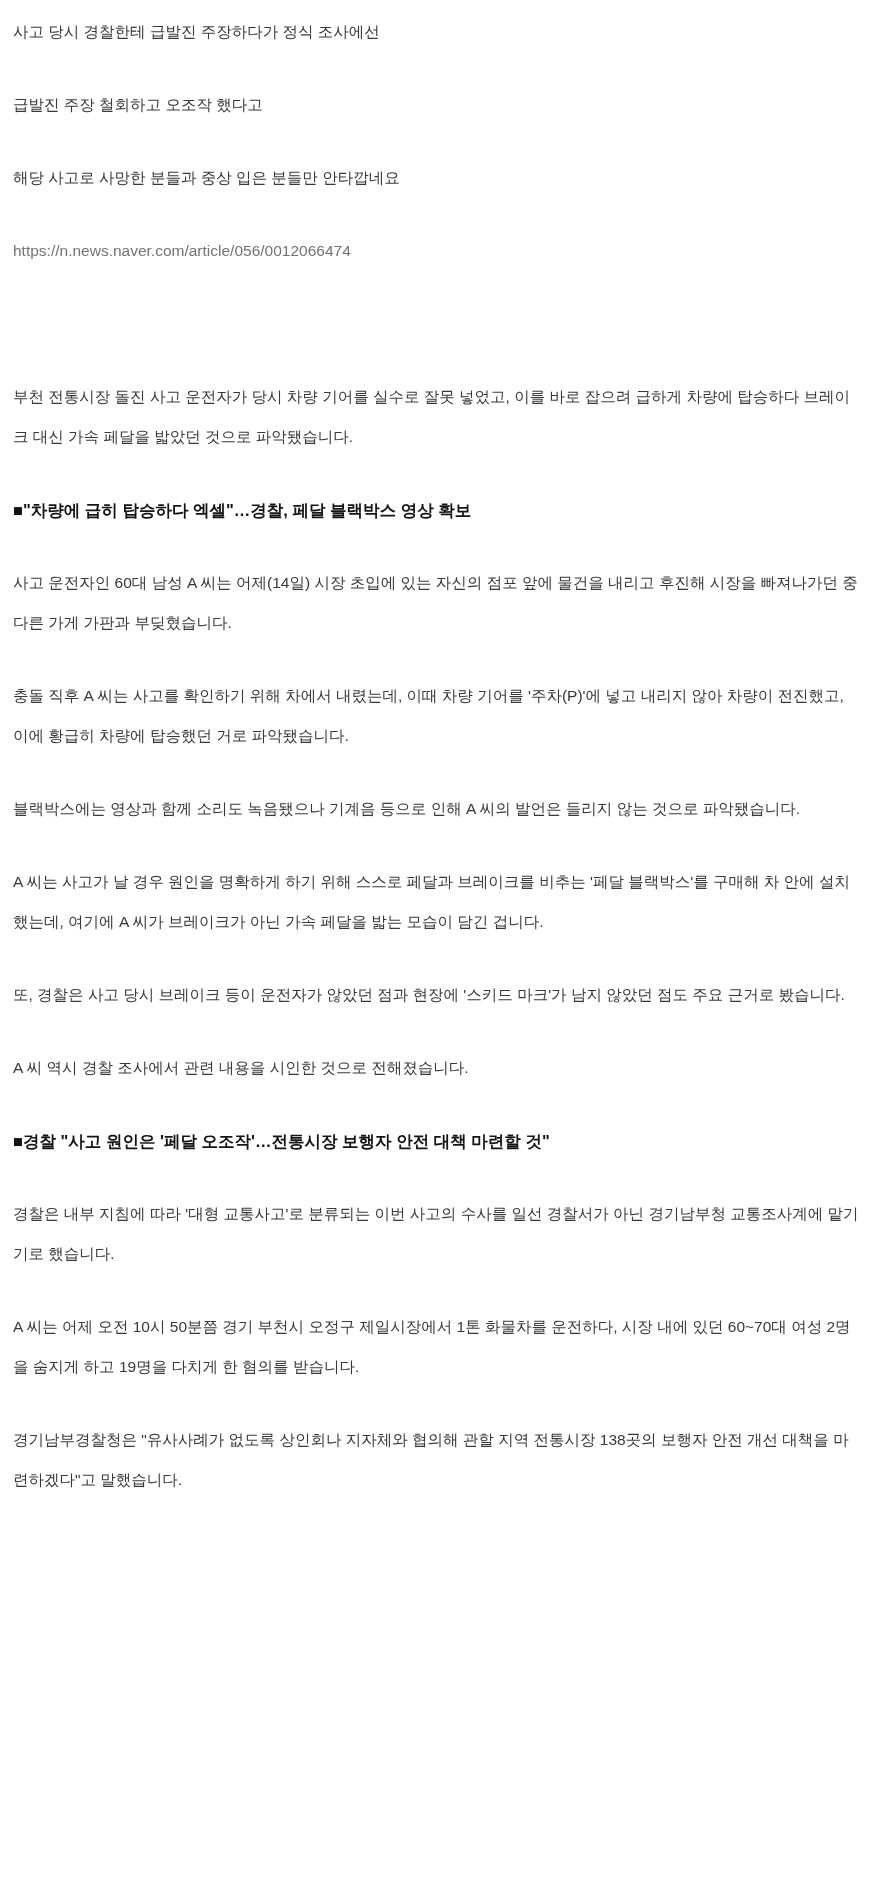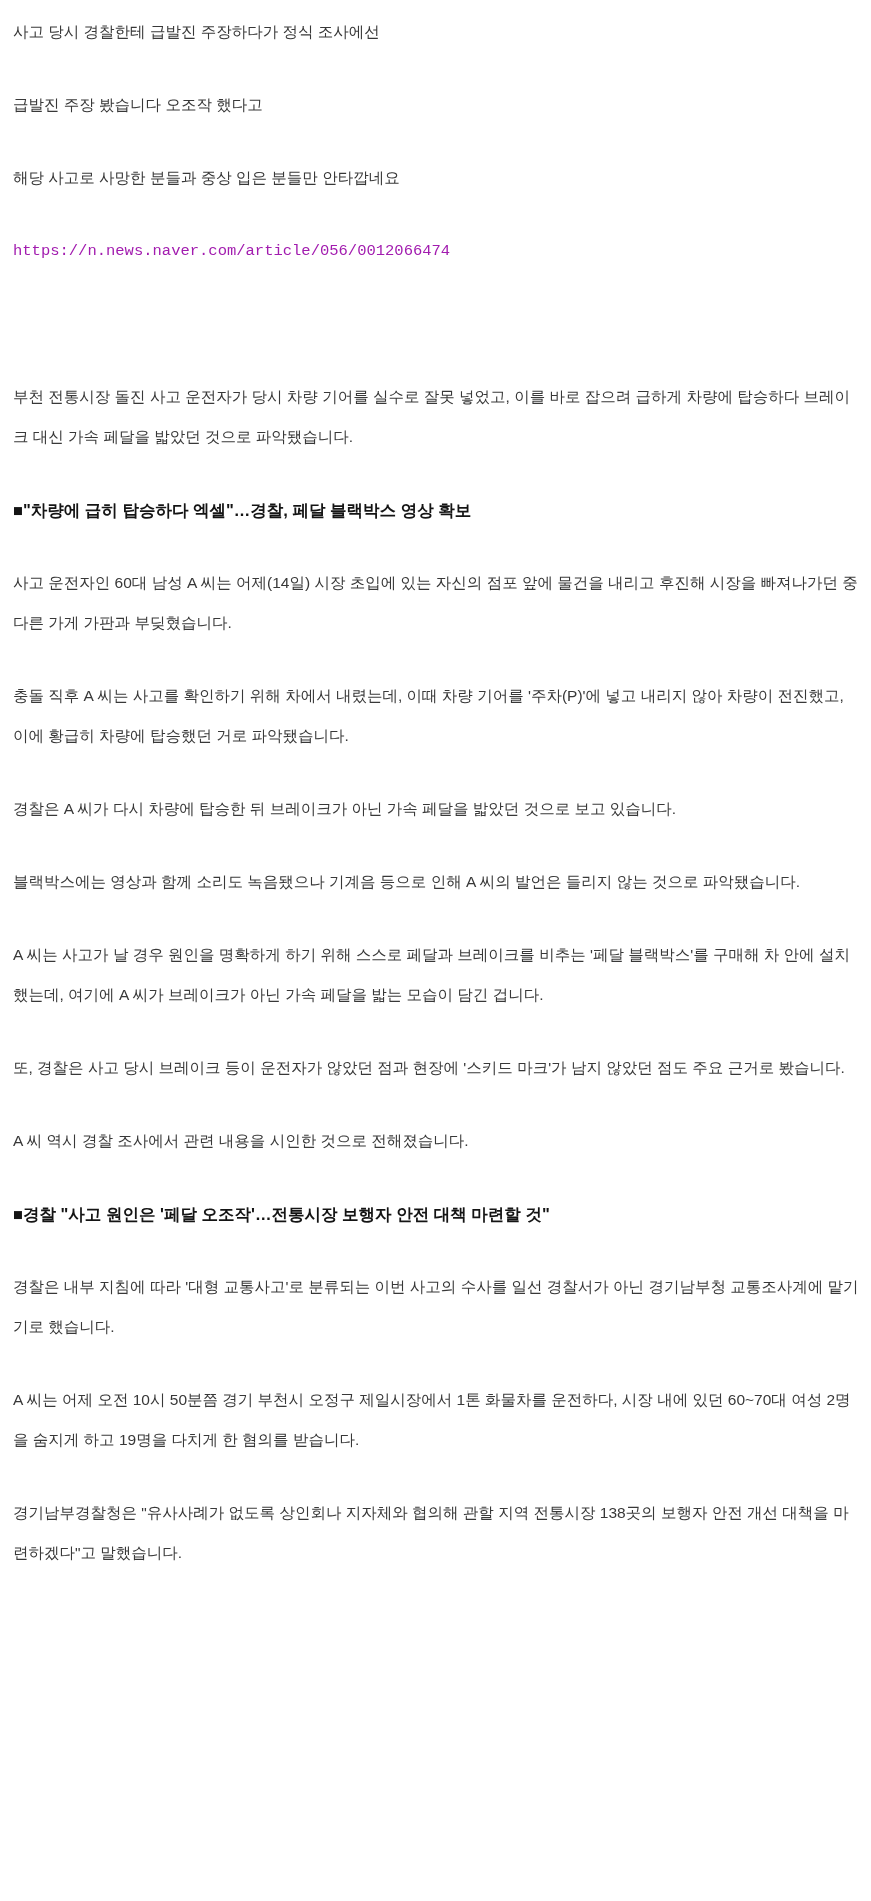--- a/index.html
+++ b/index.html
@@ -18,56 +18,54 @@
   }
   .body-text {
     margin: 0 0 33px 0;
     font-size: 15.5px;
     line-height: 40px;
     color: #383838;
     white-space: pre-wrap;
     word-break: normal;
   }
   .url-text {
-    color: #a21caf;
+    color: #737373;
     text-decoration: none;
-    font-family: Liberation Mono, monospace;
   }
   .section-heading {
     margin: 0 0 33px 0;
     font-size: 16.5px;
     font-weight: 700;
     line-height: 40px;
     color: #141414;
     white-space: pre-wrap;
   }
   .blank-line {
     height: 73px;
   }
 </style>
 </head>
 <body>
 
 <main class="post">
 
   <p class="body-text">사고 당시 경찰한테 급발진 주장하다가 정식 조사에선</p>
-  <p class="body-text">급발진 주장 봤습니다 오조작 했다고</p>
+  <p class="body-text">급발진 주장 철회하고 오조작 했다고</p>
   <p class="body-text">해당 사고로 사망한 분들과 중상 입은 분들만 안타깝네요</p>
 
   <p class="body-text url-text">https://n.news.naver.com/article/056/0012066474</p>
 
   <div class="blank-line"></div>
 
   <p class="body-text">부천 전통시장 돌진 사고 운전자가 당시 차량 기어를 실수로 잘못 넣었고, 이를 바로 잡으려 급하게 차량에 탑승하다 브레이크 대신 가속 페달을 밟았던 것으로 파악됐습니다.</p>
 
   <h2 class="section-heading">■"차량에 급히 탑승하다 엑셀"…경찰, 페달 블랙박스 영상 확보</h2>
 
   <p class="body-text">사고 운전자인 60대 남성 A 씨는 어제(14일) 시장 초입에 있는 자신의 점포 앞에 물건을 내리고 후진해 시장을 빠져나가던 중 다른 가게 가판과 부딪혔습니다.</p>
   <p class="body-text">충돌 직후 A 씨는 사고를 확인하기 위해 차에서 내렸는데, 이때 차량 기어를 '주차(P)'에 넣고 내리지 않아 차량이 전진했고, 이에 황급히 차량에 탑승했던 거로 파악됐습니다.</p>
-  <p class="body-text">경찰은 A 씨가 다시 차량에 탑승한 뒤 브레이크가 아닌 가속 페달을 밟았던 것으로 보고 있습니다.</p>
   <p class="body-text">블랙박스에는 영상과 함께 소리도 녹음됐으나 기계음 등으로 인해 A 씨의 발언은 들리지 않는 것으로 파악됐습니다.</p>
   <p class="body-text">A 씨는 사고가 날 경우 원인을 명확하게 하기 위해 스스로 페달과 브레이크를 비추는 '페달 블랙박스'를 구매해 차 안에 설치했는데, 여기에 A 씨가 브레이크가 아닌 가속 페달을 밟는 모습이 담긴 겁니다.</p>
   <p class="body-text">또, 경찰은 사고 당시 브레이크 등이 운전자가 않았던 점과 현장에 '스키드 마크'가 남지 않았던 점도 주요 근거로 봤습니다.</p>
   <p class="body-text">A 씨 역시 경찰 조사에서 관련 내용을 시인한 것으로 전해졌습니다.</p>
 
   <h2 class="section-heading">■경찰 "사고 원인은 '페달 오조작'…전통시장 보행자 안전 대책 마련할 것"</h2>
 
   <p class="body-text">경찰은 내부 지침에 따라 '대형 교통사고'로 분류되는 이번 사고의 수사를 일선 경찰서가 아닌 경기남부청 교통조사계에 맡기기로 했습니다.</p>
   <p class="body-text">A 씨는 어제 오전 10시 50분쯤 경기 부천시 오정구 제일시장에서 1톤 화물차를 운전하다, 시장 내에 있던 60~70대 여성 2명을 숨지게 하고 19명을 다치게 한 혐의를 받습니다.</p>
   <p class="body-text">경기남부경찰청은 "유사사례가 없도록 상인회나 지자체와 협의해 관할 지역 전통시장 138곳의 보행자 안전 개선 대책을 마련하겠다"고 말했습니다.</p>

